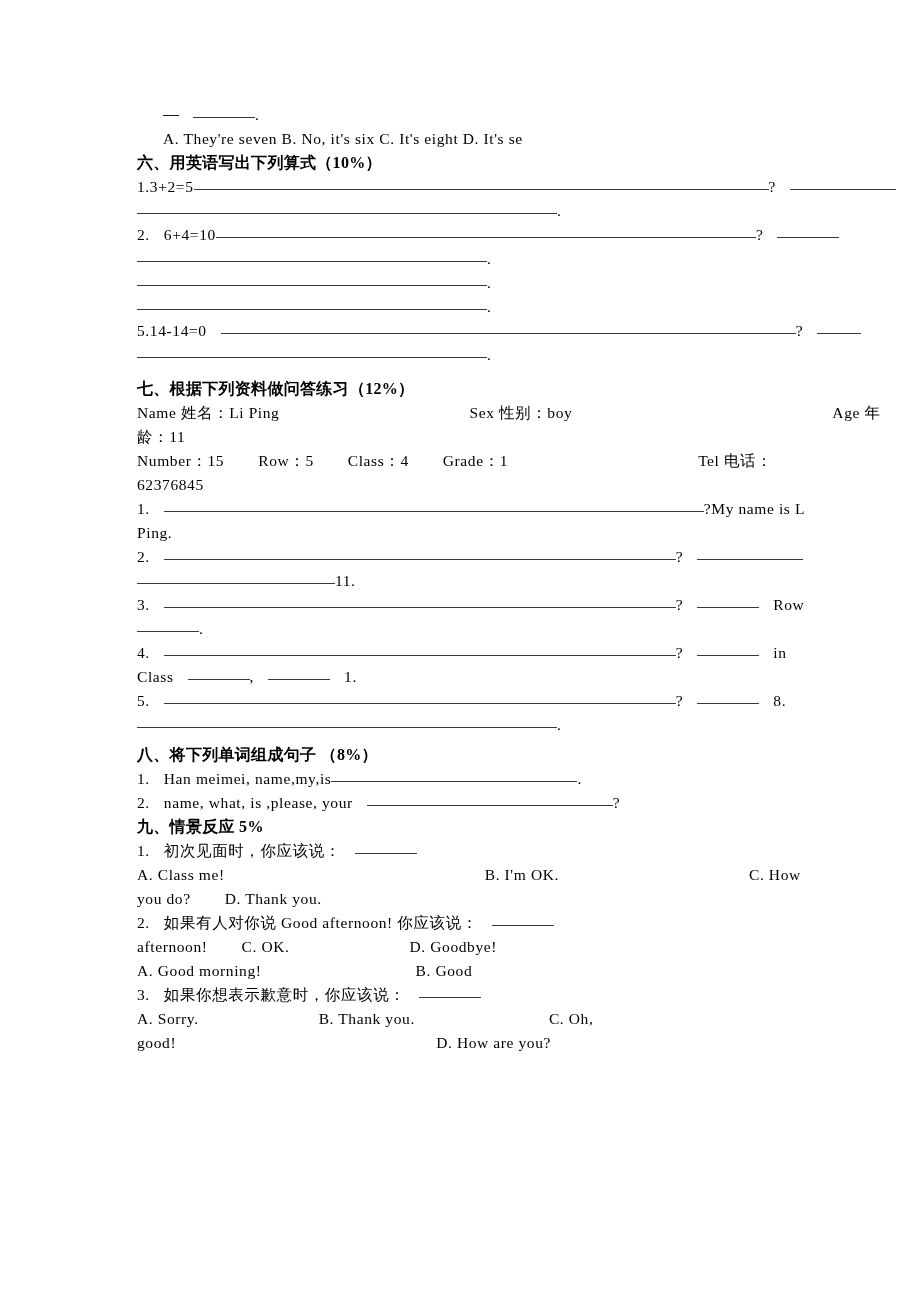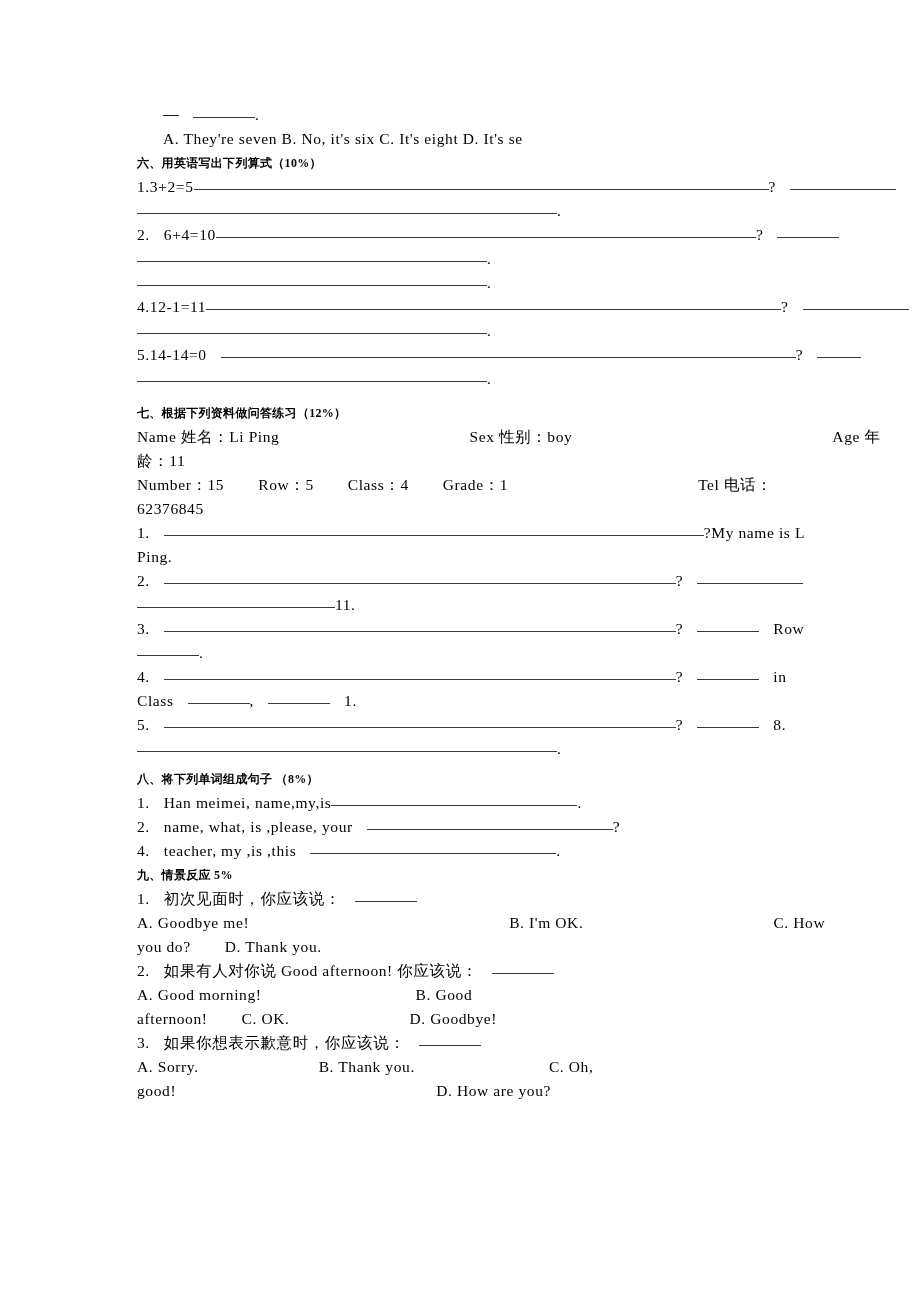--- a/index.html
+++ b/index.html
@@ -26,21 +26,21 @@
     letter-spacing: 0.6px;
     white-space: nowrap;
   }
   .line {
     height: 24px;
     white-space: nowrap;
     overflow: visible;
   }
   .heading {
     font-weight: bold;
-    font-size: 12px;
+    font-size: 16px;
     letter-spacing: 0.3px;
   }
   .indent {
     padding-left: 26px;
   }
   
   .u {
     display: inline-block;
     border-bottom: 1px solid #3a3a3a;
     vertical-align: 2px;
@@ -96,23 +96,20 @@
     </div>
     <div class="line">
       <span class="u u-3xl"></span><span>.</span>
     </div>
 
     <div class="line">
       <span class="u u-3xl"></span><span>.</span>
     </div>
 
     <div class="line">
-      <span>4.</span><span>12-1=11</span><span class="u u-8xl"></span><span>?</span><span class="sp-s"></span><span class="u u-m"></span>
-    </div>
-    <div class="line">
       <span class="u u-3xl"></span><span>.</span>
     </div>
 
     <div class="line">
       <span>5.</span><span>14-14=0</span><span class="sp-s"></span><span class="u u-8xl"></span><span>?</span><span class="sp-s"></span><span class="u u-xs"></span>
     </div>
     <div class="line">
       <span class="u u-3xl"></span><span>.</span>
     </div>
 
@@ -167,44 +164,41 @@
     <div class="gap-sm"></div>
 
     <div class="line heading">八、将下列单词组成句子   （8%）</div>
 
     <div class="line">
       <span>1.</span><span class="sp-s"></span><span>Han meimei, name,my,is</span><span class="u u-xl"></span><span>.</span>
     </div>
     <div class="line">
       <span>2.</span><span class="sp-s"></span><span>name, what, is ,please, your</span><span class="sp-s"></span><span class="u u-xl"></span><span>?</span>
     </div>
-    <div class="line">
-      <span>4.</span><span class="sp-s"></span><span>teacher, my ,is ,this</span><span class="sp-s"></span><span class="u u-xl"></span><span>.</span>
-    </div>
 
     <div class="line heading">九、情景反应 5%</div>
 
     <div class="line">
       <span>1.</span><span class="sp-s"></span><span>初次见面时，你应该说：</span><span class="sp-s"></span><span class="u u-s"></span>
     </div>
     <div class="line">
-      <span>A. Goodbye me!</span><span class="sp-2xl"></span><span class="sp-l"></span><span>B. I'm OK.</span><span class="sp-2xl"></span><span>C. How</span>
+      <span>A. Class me!</span><span class="sp-2xl"></span><span class="sp-l"></span><span>B. I'm OK.</span><span class="sp-2xl"></span><span>C. How</span>
     </div>
     <div class="line">
       <span>you do?</span><span class="sp-m"></span><span>D. Thank you.</span>
     </div>
 
     <div class="line">
       <span>2.</span><span class="sp-s"></span><span>如果有人对你说 Good afternoon! 你应该说：</span><span class="sp-s"></span><span class="u u-s"></span>
     </div>
     <div class="line">
+      <span>afternoon!</span><span class="sp-m"></span><span>C. OK.</span><span class="sp-xl"></span><span>D. Goodbye!</span>
+    </div>
+    <div class="line">
       <span>A. Good morning!</span><span class="sp-xl"></span><span class="sp-m"></span><span>B. Good</span>
-    </div>
-    <div class="line">
-      <span>afternoon!</span><span class="sp-m"></span><span>C. OK.</span><span class="sp-xl"></span><span>D. Goodbye!</span>
     </div>
 
     <div class="line">
       <span>3.</span><span class="sp-s"></span><span>如果你想表示歉意时，你应该说：</span><span class="sp-s"></span><span class="u u-s"></span>
     </div>
     <div class="line">
       <span>A. Sorry.</span><span class="sp-xl"></span><span>B. Thank you.</span><span class="sp-xl"></span><span class="sp-s"></span><span>C. Oh,</span>
     </div>
     <div class="line">
       <span>good!</span><span class="sp-2xl"></span><span class="sp-l"></span><span>D. How are you?</span>

